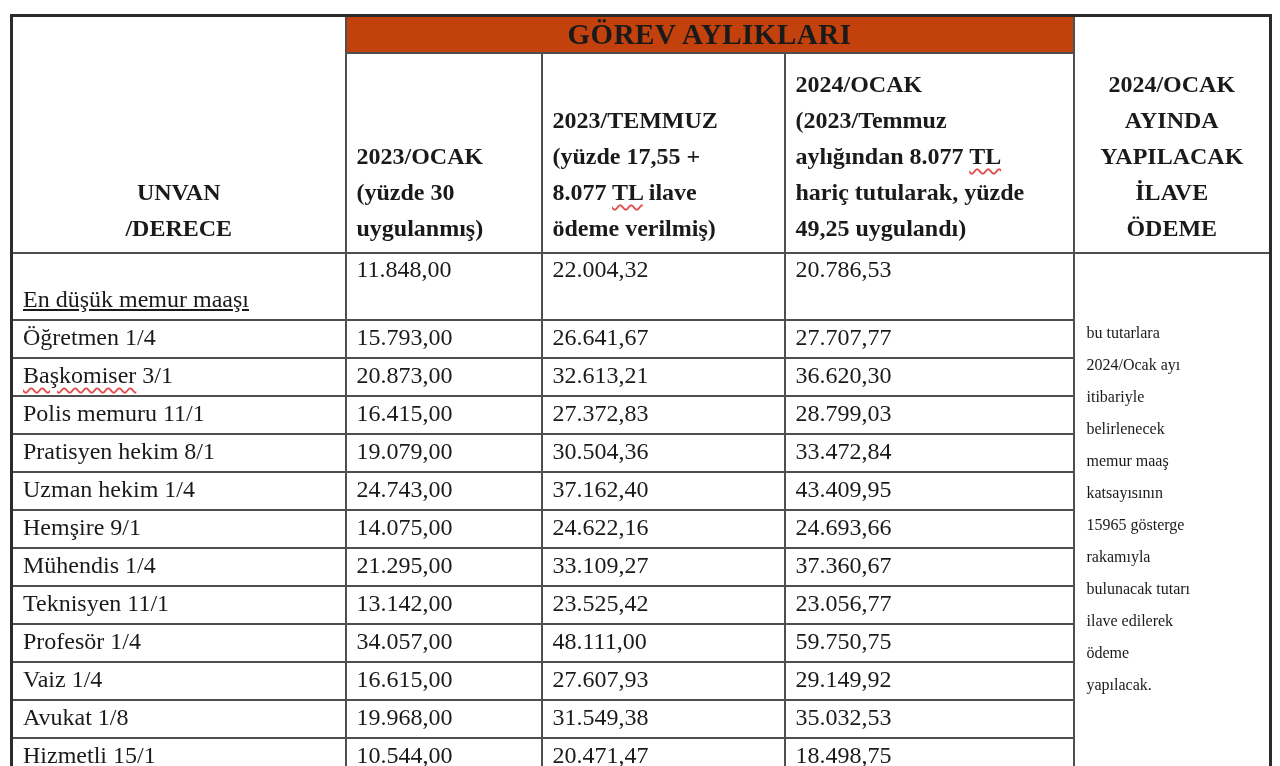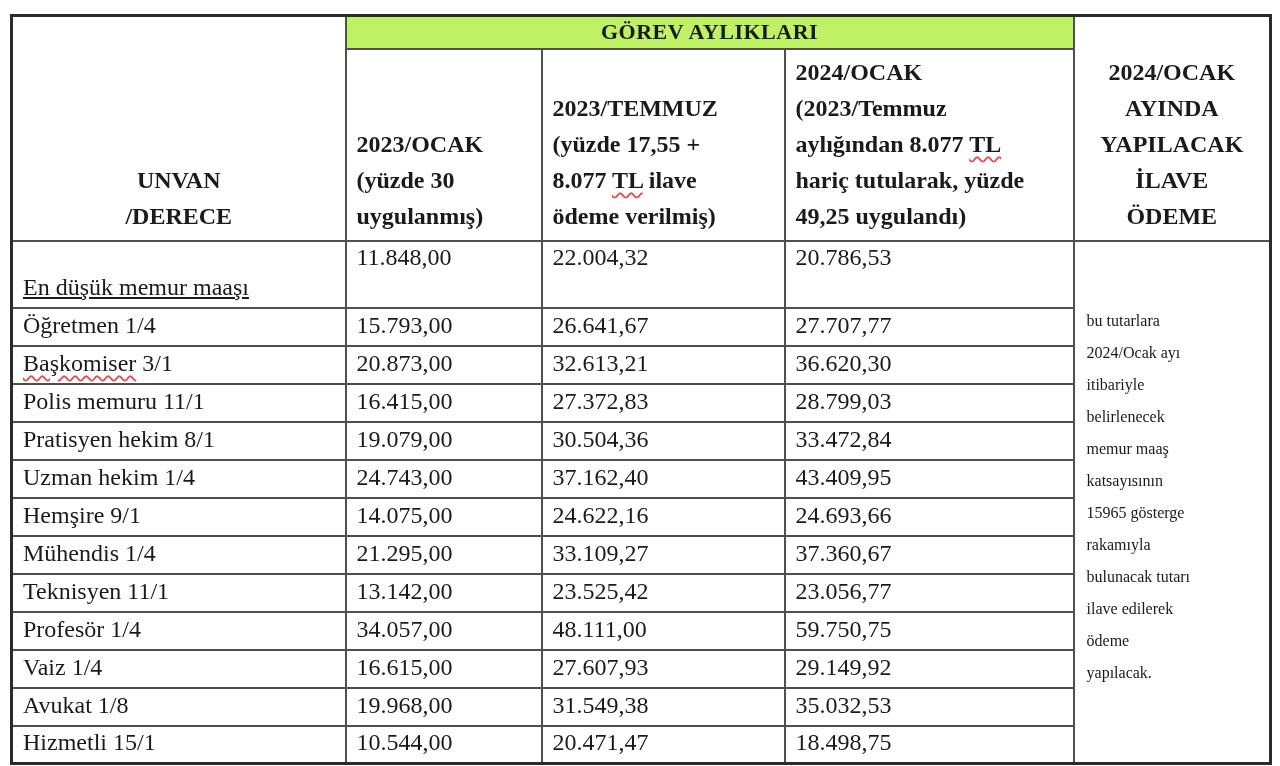--- a/index.html
+++ b/index.html
@@ -28,34 +28,34 @@
     border: 2px solid #4f4f4f;
     overflow: hidden;
   }
   table.salary-table {
     border: 3px solid #2b2b2b;
   }
   
   tr.r-group { height: 33px; }
   tr.r-sub   { height: 175px; }
   td.group-header {
-    background: #bef264;
+    background: #c2410c;
     text-align: center;
     vertical-align: middle;
     font-weight: bold;
-    font-size: 22px;
+    font-size: 29px;
     letter-spacing: 0.5px;
   }
   td.col-header {
     vertical-align: bottom;
     font-weight: bold;
     font-size: 24px;
     line-height: 36px;
     white-space: pre-line;
-    padding: 4px 8px 6px 10px;
+    padding: 12px 8px 6px 10px;
     border-radius: 20px;
   }
   td.col-header.center {
     text-align: center;
     padding-left: 4px;
     padding-right: 4px;
   }
   
   tr.r-first { height: 67px; }
   tr.r-data  { height: 38px; }

